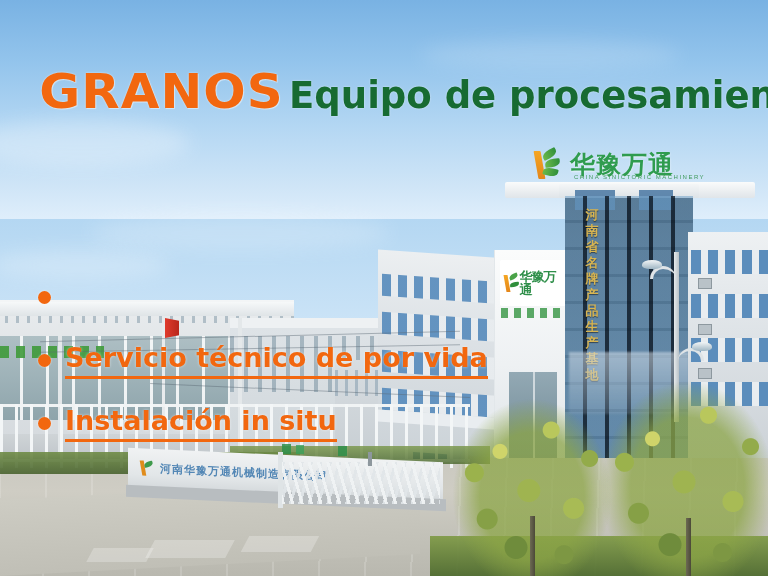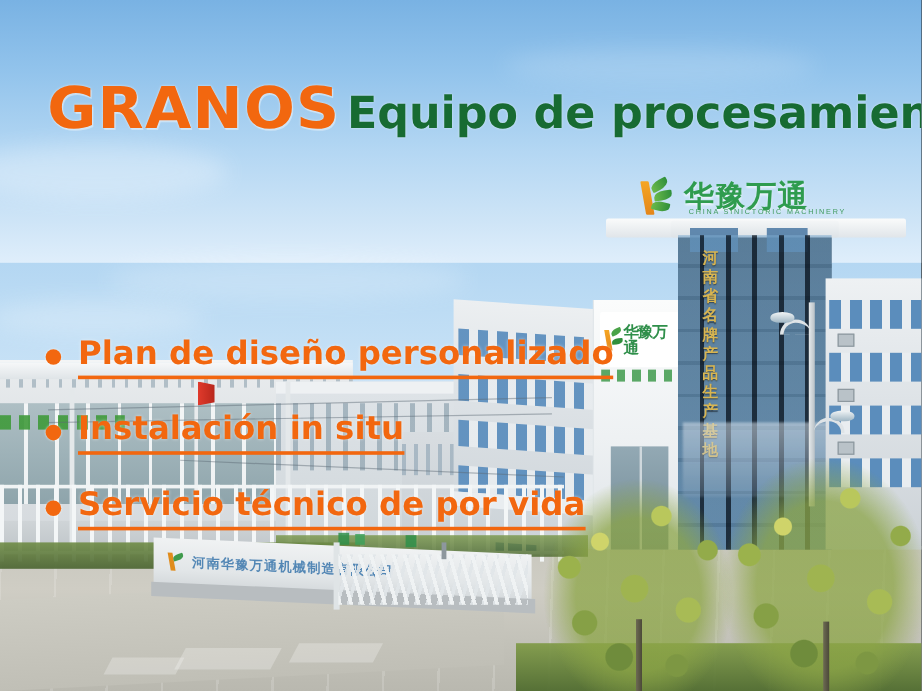--- a/index.html
+++ b/index.html
@@ -402,25 +402,24 @@
 
   <div class="hl">
     <span class="kw">GRANOS</span>
     <span class="rest">Equipo de procesamiento</span>
   </div>
 
 
   <div class="bullets">
     <div class="bullet">
       <span class="dot"></span>
-      <span class="txt">Plan de diseño personalizado</span>
+    </div>
+    <div class="bullet">
+      <span class="dot"></span>
+      <span class="txt">Servicio técnico de por vida</span>
     </div>
     <div class="bullet">
       <span class="dot"></span>
       <span class="txt">Instalación in situ</span>
     </div>
-    <div class="bullet">
-      <span class="dot"></span>
-      <span class="txt">Servicio técnico de por vida</span>
-    </div>
   </div>
 
 </div>
 
 </body></html>

